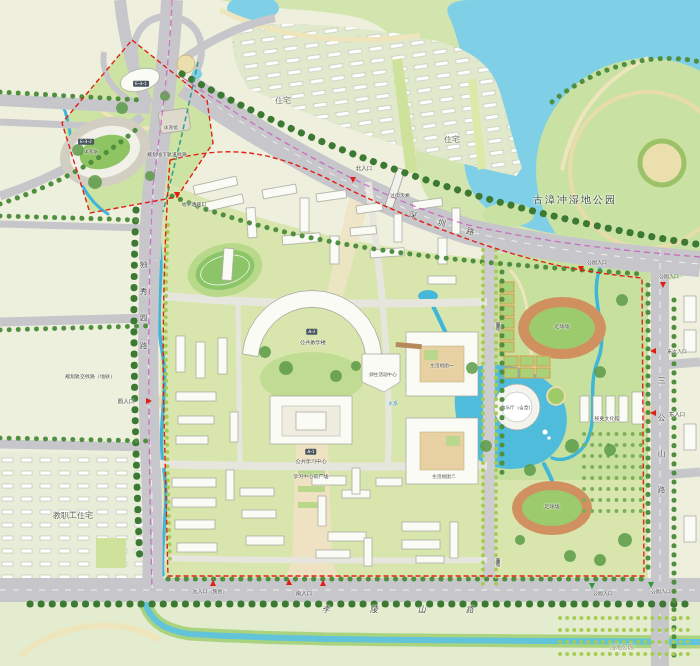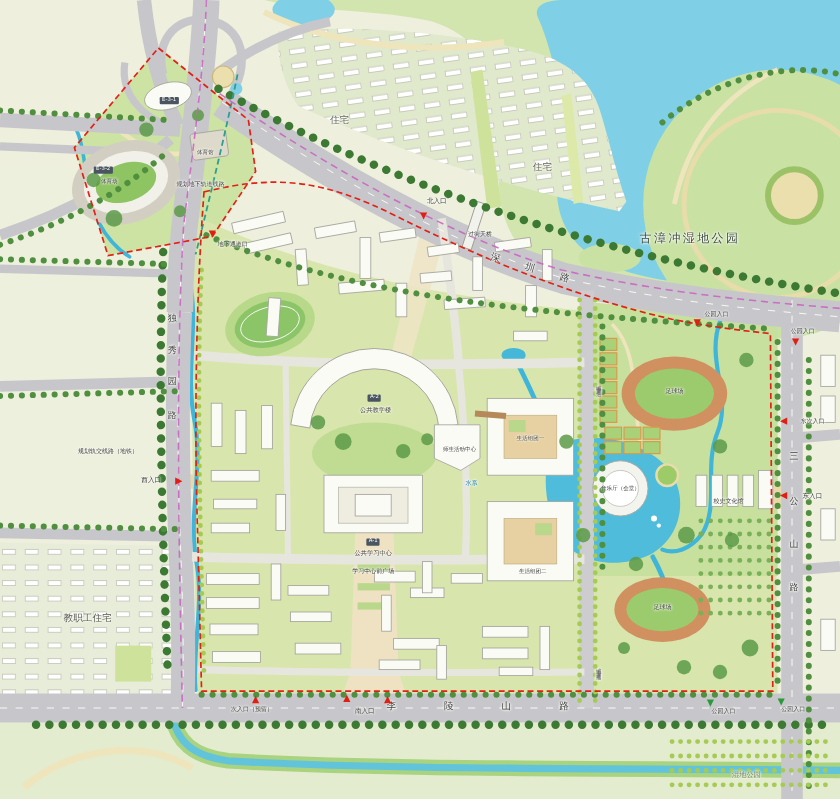--- a/index.html
+++ b/index.html
@@ -318,21 +318,21 @@
   </g>
 </svg>
 
 <div class="lbl" style="left:575px;top:199px;font-size:10px;letter-spacing:2px;color:#3c4a3c;">古漳冲湿地公园</div>
 <div class="lbl" style="left:283px;top:101px;font-size:8px;color:#66695a;">住宅</div>
 <div class="lbl" style="left:452px;top:140px;font-size:8px;color:#66695a;">住宅</div>
 <div class="lbl" style="left:73px;top:516px;font-size:8px;color:#55584c;">教职工住宅</div>
 <div class="lbl" style="left:452px;top:227px;font-size:8px;letter-spacing:22px;color:#44443f;transform:translate(-50%,-50%) rotate(16deg);">深圳路</div>
 <div class="lbl vert" style="left:143px;top:308px;font-size:7.5px;letter-spacing:27px;color:#44443f;">独秀园路</div>
 <div class="lbl vert" style="left:661px;top:443px;font-size:7.5px;letter-spacing:36px;color:#44443f;">三公山路</div>
-<div class="lbl" style="left:418px;top:589px;font-size:8px;letter-spacing:40px;color:#44443f;">李陵山路</div>
+<div class="lbl" style="left:418px;top:610px;font-size:8px;letter-spacing:40px;color:#44443f;font-style:italic;">李陵山路</div>
 <div class="lbl vert" style="left:497px;top:320px;font-size:4.5px;letter-spacing:1px;color:#666;">城市下穿通道</div>
 <div class="lbl vert" style="left:497px;top:556px;font-size:4.5px;letter-spacing:1px;color:#666;">城市下穿通道</div>
 <div class="lbl" style="left:167px;top:155px;font-size:5px;">规划地下轨道线路</div>
 <div class="lbl" style="left:90px;top:377px;font-size:5px;">规划轨交线路（地铁）</div>
 <div class="lbl" style="left:364px;top:168px;font-size:5.5px;">北入口</div>
 <div class="lbl" style="left:400px;top:196px;font-size:5px;">过街天桥</div>
 <div class="lbl" style="left:597px;top:263px;font-size:5px;">公园入口</div>
 <div class="lbl" style="left:669px;top:277px;font-size:5px;">公园入口</div>
 <div class="lbl" style="left:603px;top:594px;font-size:5px;">公园入口</div>
 <div class="lbl" style="left:661px;top:592px;font-size:5px;">公园入口</div>

